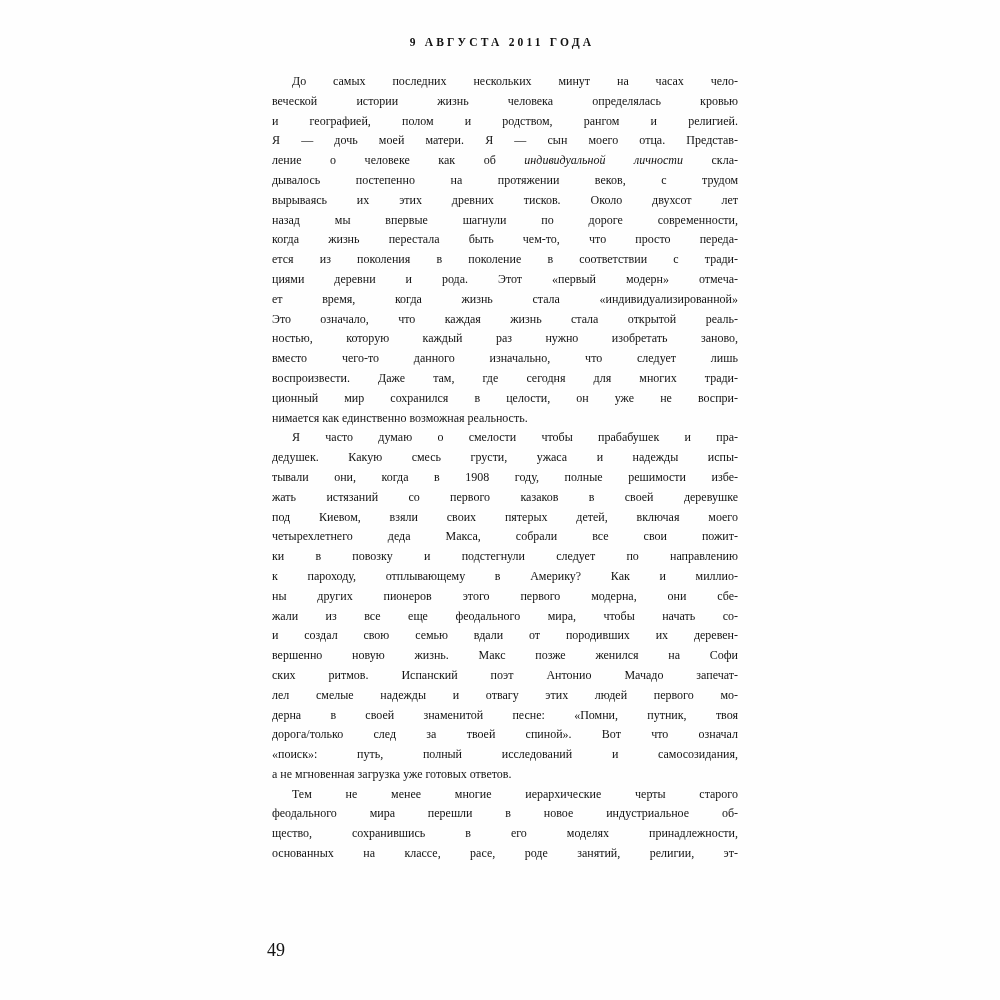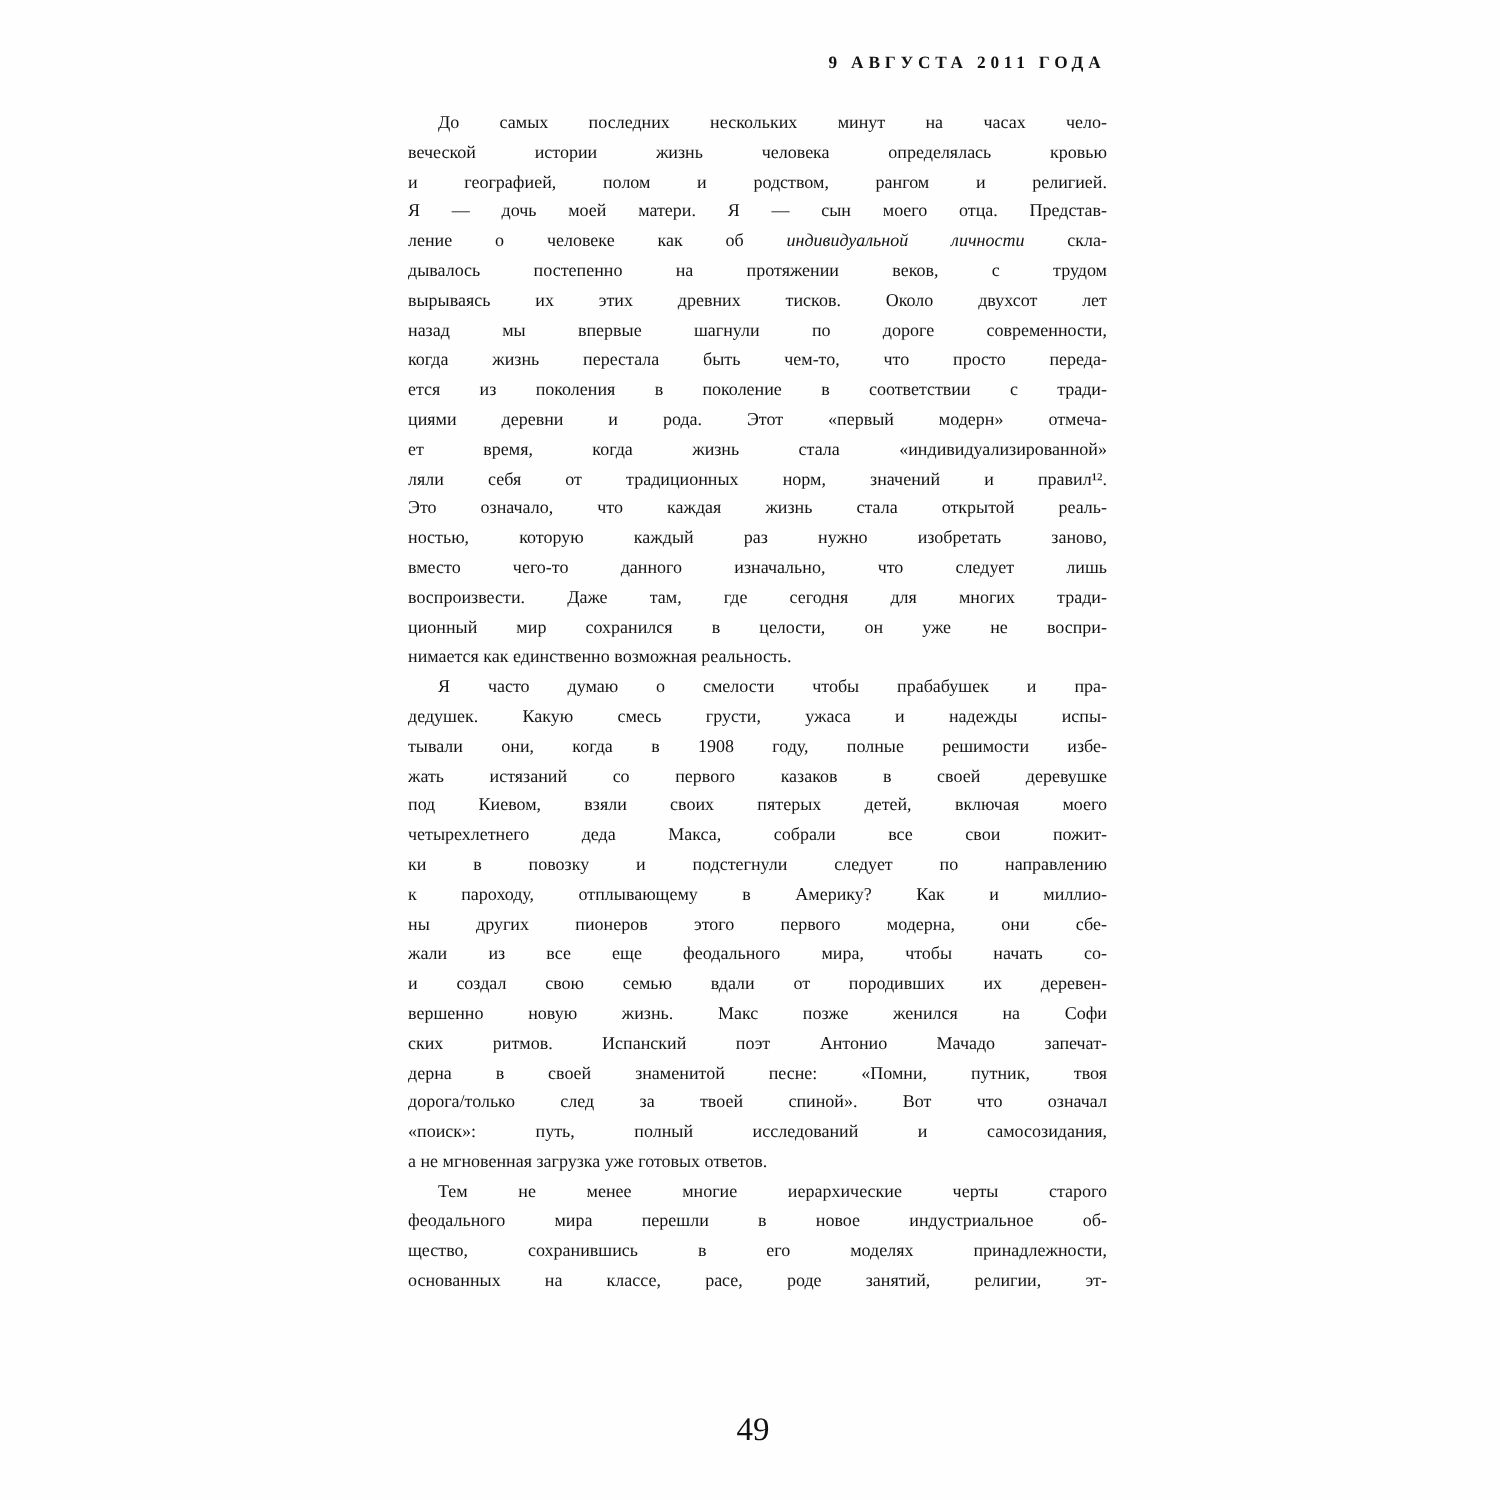--- a/index.html
+++ b/index.html
@@ -14,21 +14,21 @@
     background: #fefefe;
     color: #121212;
     font-family: "Liberation Serif", "DejaVu Serif", serif;
     overflow: hidden;
   }
   .running-header {
     position: absolute;
     top: 36px;
     left: 267px;
     width: 470px;
-    text-align: right;
+    text-align: center;
     font-size: 11.5px;
     font-weight: bold;
     letter-spacing: 3.2px;
     white-space: nowrap;
   }
   .body-text {
     position: absolute;
     top: 72px;
     left: 272px;
     width: 466px;
@@ -45,22 +45,21 @@
   }
   .line { white-space: normal; }
   .line.indent { text-indent: 20px; }
   .line.lastline { text-align-last: left; }
   .line i { }
   .page-number {
     position: absolute;
     top: 940px;
     left: 267px;
     width: 470px;
-    text-align: center;
-    font-size: 22px;
+    font-size: 18px;
   }
 </style>
 </head>
 <body>
 
 <div class="page">
   <div class="running-header">9 АВГУСТА 2011 ГОДА</div>
 
   <div class="body-text">
       <div class="paragraph">
@@ -69,21 +68,20 @@
         <div class="line">и географией, полом и родством, рангом и религией.</div>
         <div class="line">Я — дочь моей матери. Я — сын моего отца. Представ-</div>
         <div class="line">ление о человеке как об <i>индивидуальной личности</i> скла-</div>
         <div class="line">дывалось постепенно на протяжении веков, с трудом</div>
         <div class="line">вырываясь их этих древних тисков. Около двухсот лет</div>
         <div class="line">назад мы впервые шагнули по дороге современности,</div>
         <div class="line">когда жизнь перестала быть чем-то, что просто переда-</div>
         <div class="line">ется из поколения в поколение в соответствии с тради-</div>
         <div class="line">циями деревни и рода. Этот «первый модерн» отмеча-</div>
         <div class="line">ет время, когда жизнь стала «индивидуализированной»</div>
-        <div class="line">ляли себя от традиционных норм, значений и правил¹².</div>
         <div class="line">Это означало, что каждая жизнь стала открытой реаль-</div>
         <div class="line">ностью, которую каждый раз нужно изобретать заново,</div>
         <div class="line">вместо чего-то данного изначально, что следует лишь</div>
         <div class="line">воспроизвести. Даже там, где сегодня для многих тради-</div>
         <div class="line">ционный мир сохранился в целости, он уже не воспри-</div>
         <div class="line lastline">нимается как единственно возможная реальность.</div>
       </div>
       <div class="paragraph">
         <div class="line indent">Я часто думаю о смелости чтобы прабабушек и пра-</div>
         <div class="line">дедушек. Какую смесь грусти, ужаса и надежды испы-</div>
@@ -91,20 +89,21 @@
         <div class="line">жать истязаний со первого казаков в своей деревушке</div>
         <div class="line">под Киевом, взяли своих пятерых детей, включая моего</div>
         <div class="line">четырехлетнего деда Макса, собрали все свои пожит-</div>
         <div class="line">ки в повозку и подстегнули следует по направлению</div>
         <div class="line">к пароходу, отплывающему в Америку? Как и миллио-</div>
         <div class="line">ны других пионеров этого первого модерна, они сбе-</div>
         <div class="line">жали из все еще феодального мира, чтобы начать со-</div>
         <div class="line">и создал свою семью вдали от породивших их деревен-</div>
         <div class="line">вершенно новую жизнь. Макс позже женился на Софи</div>
         <div class="line">ских ритмов. Испанский поэт Антонио Мачадо запечат-</div>
+        <div class="line">лел смелые надежды и отвагу этих людей первого мо-</div>
         <div class="line">дерна в своей знаменитой песне: «Помни, путник, твоя</div>
         <div class="line">дорога/только след за твоей спиной». Вот что означал</div>
         <div class="line">«поиск»: путь, полный исследований и самосозидания,</div>
         <div class="line lastline">а не мгновенная загрузка уже готовых ответов.</div>
       </div>
       <div class="paragraph">
         <div class="line indent">Тем не менее многие иерархические черты старого</div>
         <div class="line">феодального мира перешли в новое индустриальное об-</div>
         <div class="line">щество, сохранившись в его моделях принадлежности,</div>
         <div class="line">основанных на классе, расе, роде занятий, религии, эт-</div>

